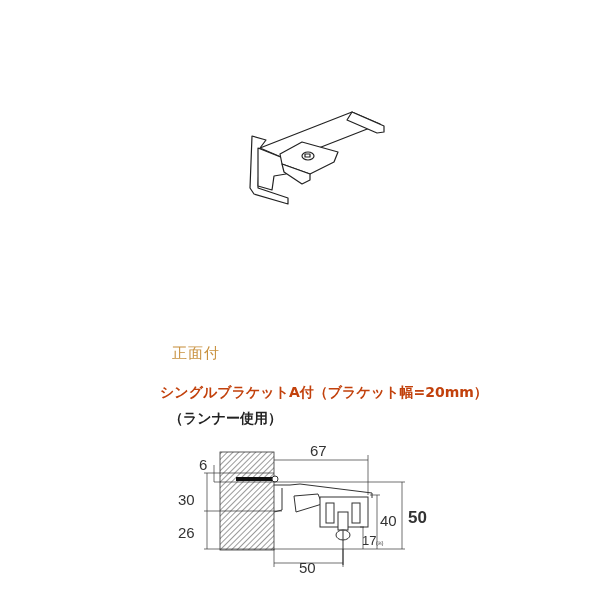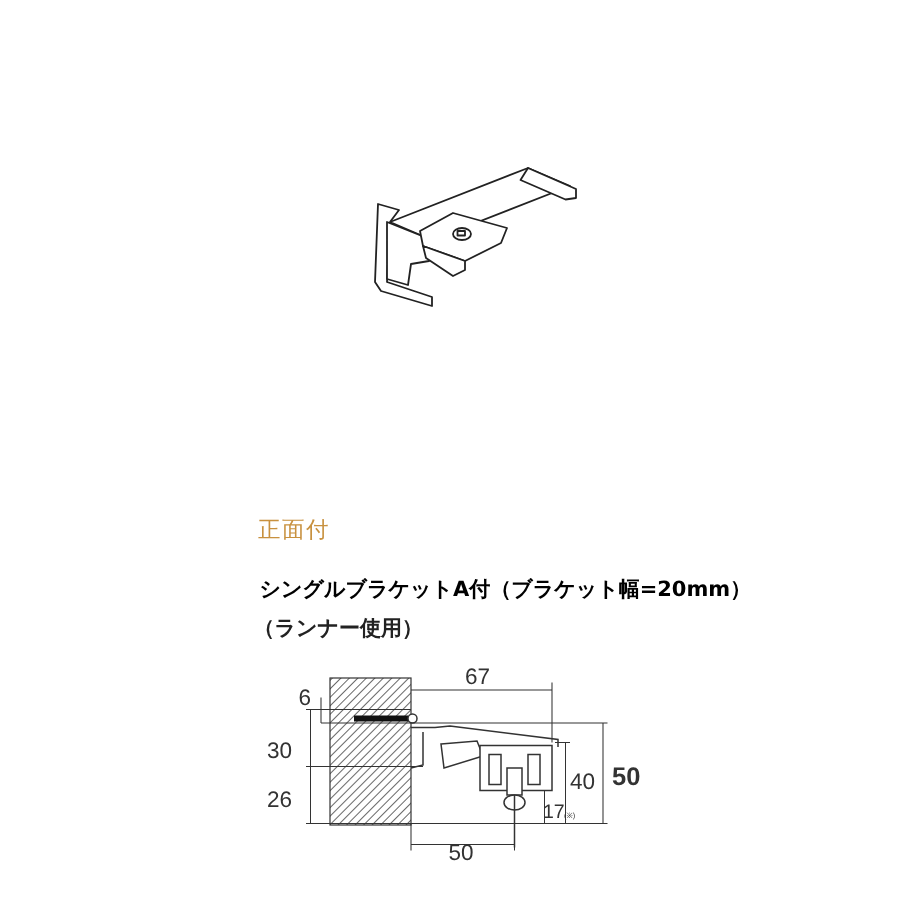--- a/index.html
+++ b/index.html
@@ -1,21 +1,21 @@
 <!DOCTYPE html>
 <html><head>
 <meta charset="utf-8">
 <style>
   html, body { margin:0; padding:0; background:#ffffff; }
   body { width:600px; height:600px; position:relative; overflow:hidden;
          font-family:"DejaVu Sans", "Liberation Sans", sans-serif; color:#222; }
   .abs { position:absolute; }
   #product-illustration { left:230px; top:100px; width:170px; height:110px; }
   #heading { left:172px; top:344px; font-size:15px; color:#c8913f; letter-spacing:1px; }
-  #subtitle1 { left:173px; top:384px; font-size:14px; font-weight:bold; color:#000000; white-space:nowrap; }
+  #subtitle1 { left:160px; top:384px; font-size:14px; font-weight:bold; color:#c2410c; white-space:nowrap; }
   #subtitle2 { left:169px; top:410px; font-size:14px; font-weight:bold; color:#222; white-space:nowrap; }
   #diagram { left:170px; top:440px; width:280px; height:150px; }
   .dim { font-family:"Liberation Sans", sans-serif; fill:#333; }
 </style>
 </head>
 <body>
 
 <svg id="product-illustration" class="abs" viewBox="0 0 170 110">
   <g fill="#fff" stroke="#222" stroke-width="1.2" stroke-linejoin="round">
 

